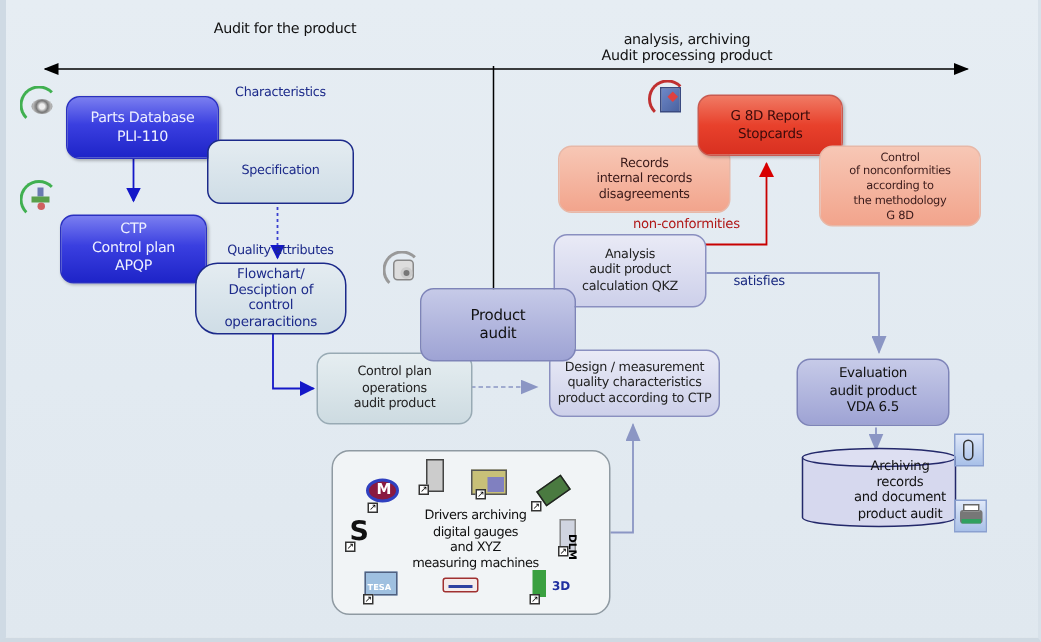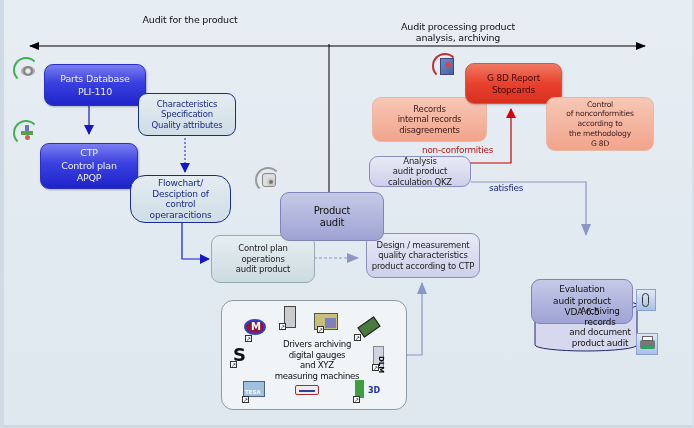--- a/index.html
+++ b/index.html
@@ -128,22 +128,22 @@
   <g>
     <path d="M535,305 L535,345 A51,6 0 0 0 637,345 L637,305" fill="#d6d8ee" stroke="#23286a" stroke-width="1"></path>
     <ellipse cx="586" cy="305" rx="51" ry="6" fill="#dddff2" stroke="#23286a" stroke-width="1"></ellipse>
   </g>
 </svg>
 
 <div class="hdr" style="left:110px; top:14px; width:160px;">
   <span style="display:block">Audit for the product</span>
 </div>
 <div class="hdr" style="left:393px; top:21px; width:130px;">
+  <span style="display:block">analysis, archiving</span>
   <span style="display:block">Audit processing product</span>
-  <span style="display:block">analysis, archiving</span>
 </div>
 
 <div class="side-ico" style="left:13px; top:57px; border-left:2px solid #40b050; border-top:2px solid #40b050; border-right:2px solid transparent; border-bottom:2px solid transparent;">
   <div style="position:absolute; left:6px; top:7px; width:14px; height:10px; border-radius:50%; background:radial-gradient(circle,#eee 20%,#777 45%,#bbb 70%,#666 100%);"></div>
 </div>
 <div class="side-ico" style="left:13px; top:120px; border-left:2px solid #40b050; border-top:2px solid #40b050; border-right:2px solid transparent; border-bottom:2px solid transparent;">
   <div style="position:absolute; left:10px; top:3px; width:4px; height:6px; background:#6a7ab0;"></div>
   <div style="position:absolute; left:6px; top:9px; width:12px; height:4px; background:#5aa04a;"></div>
   <div style="position:absolute; left:10px; top:13px; width:5px; height:5px; border-radius:50%; background:#d06060;"></div>
 </div>
@@ -153,21 +153,21 @@
 </div>
 <div class="side-ico" style="left:432px; top:53px; border-left:2px solid #c03030; border-top:2px solid #c03030; border-right:2px solid transparent; border-bottom:2px solid transparent;">
   <div style="position:absolute; left:6px; top:3px; width:14px; height:17px; background:linear-gradient(135deg,#6e88c8,#4a62a0); border:1px solid #3a4a80;"></div>
   <div style="position:absolute; left:12px; top:7px; width:5px; height:5px; background:#e04040; transform:rotate(45deg);"></div>
 </div>
 
 <div class="box blue-dark" style="left:44px; top:64px; width:102px; height:42px; font-size:9.5px; line-height:13px;">
   <span>Parts Database</span>
   <span>PLI-110</span>
 </div>
-<div class="box teal-light" style="left:138px; top:93px; width:98px; height:43px;">
+<div class="box teal-light" style="left:138px; top:93px; width:98px; height:43px;gap:42px;">
   <span>Characteristics</span>
   <span>Specification</span>
   <span>Quality attributes</span>
 </div>
 <div class="box blue-dark" style="left:40px; top:143px; width:98px; height:46px; font-size:9.5px; line-height:12.5px;">
   <span>CTP</span>
   <span>Control plan</span>
   <span>APQP</span>
 </div>
 <div class="box teal-light" style="left:130px; top:175px; width:101px; height:48px; font-size:9px; line-height:10.5px;border-radius:15px;">
@@ -179,21 +179,21 @@
 <div class="box teal-grey" style="left:211px; top:235px; width:104px; height:48px;">
   <span>Control plan</span>
   <span>operations</span>
   <span>audit product</span>
 </div>
 <div class="box lav" style="left:366px; top:233px; width:114px; height:45px;">
   <span>Design / measurement</span>
   <span>quality characteristics</span>
   <span>product according to CTP</span>
 </div>
-<div class="box lav" style="left:369px; top:156px; width:102px; height:31px;">
+<div class="box lav" style="left:369px; top:156px; width:102px; height:49px;">
   <span>Analysis</span>
   <span>audit product</span>
   <span>calculation QKZ</span>
 </div>
 <div class="box lav-strong" style="left:280px; top:192px; width:104px; height:49px;">
   <span>Product</span>
   <span>audit</span>
 </div>
 <div class="box salmon" style="left:372px; top:97px; width:115px; height:45px;">
   <span>Records</span>
@@ -204,21 +204,21 @@
   <span>G 8D Report</span>
   <span>Stopcards</span>
 </div>
 <div class="box salmon" style="left:546px; top:97px; width:108px; height:54px; font-size:7.6px; line-height:9.8px;">
   <span>Control</span>
   <span>of nonconformities</span>
   <span>according to</span>
   <span>the methodology</span>
   <span>G 8D</span>
 </div>
-<div class="box lav-strong" style="left:531px; top:239px; width:102px; height:45px; font-size:9px; line-height:11.5px;margin-top:40px;">
+<div class="box lav-strong" style="left:531px; top:239px; width:102px; height:45px; font-size:9px; line-height:11.5px;">
   <span>Evaluation</span>
   <span>audit product</span>
   <span>VDA 6.5</span>
 </div>
 
 <div class="cyl-text">
   <span>Archiving</span>
   <span>records</span>
   <span>and document</span>
   <span>product audit</span>

